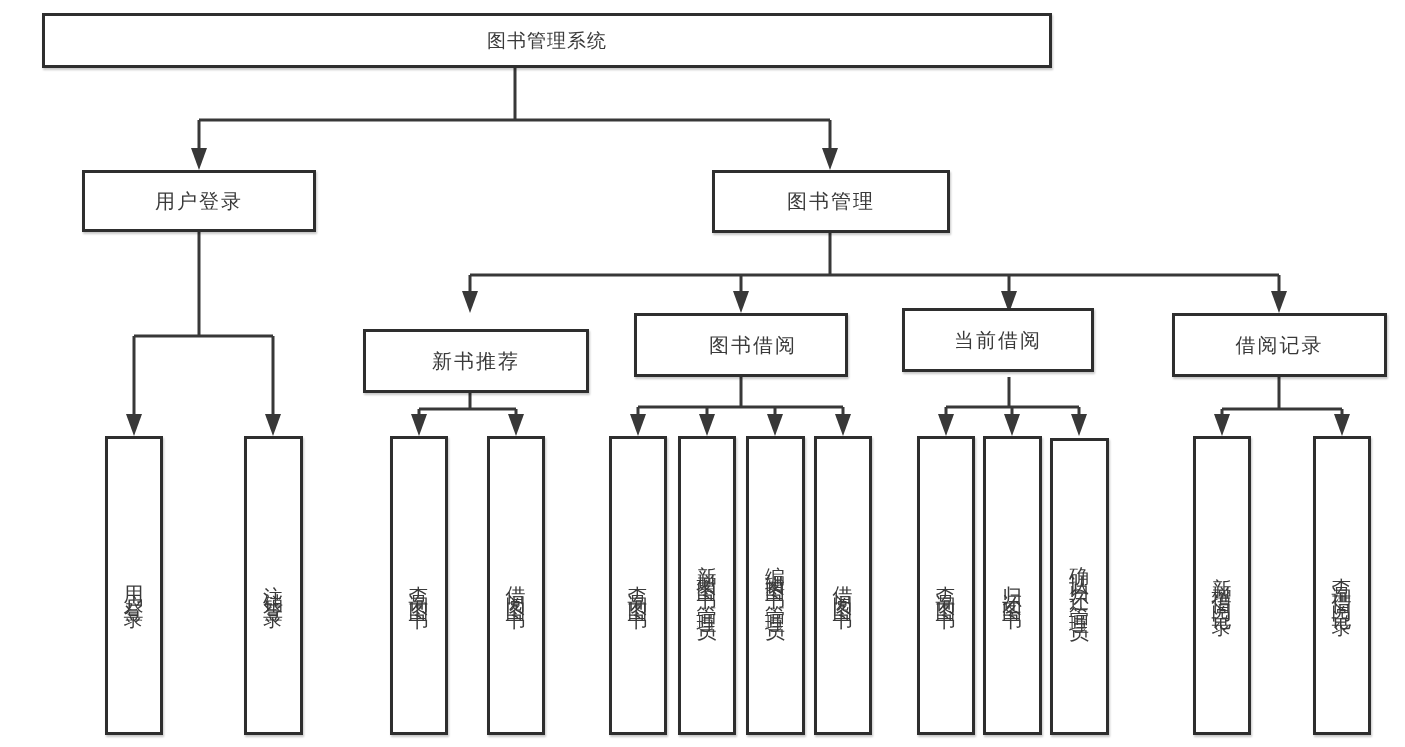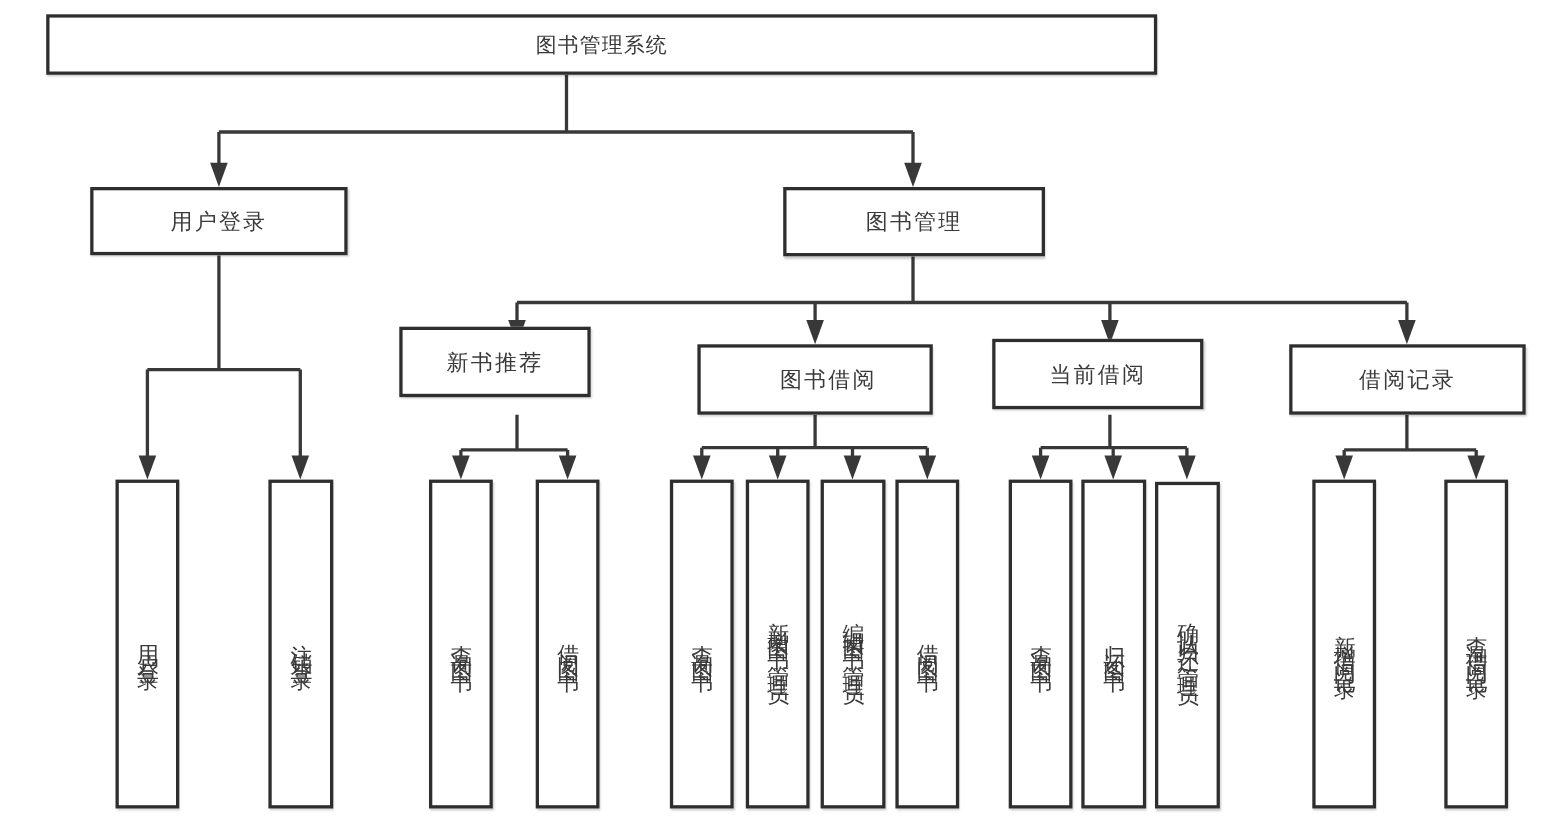--- a/index.html
+++ b/index.html
@@ -114,21 +114,21 @@
     <span>图书管理系统</span>
   </div>
 
   <div class="node node-h" style="left:82px;top:170px;width:234px;height:62px;">
     <span>用户登录</span>
   </div>
   <div class="node node-h" style="left:712px;top:170px;width:238px;height:63px;">
     <span>图书管理</span>
   </div>
 
-  <div class="node node-h" style="left:363px;top:297px;width:174px;height:64px;">
+  <div class="node node-h" style="left:363px;top:329px;width:226px;height:64px;">
     <span>新书推荐</span>
   </div>
   <div class="node node-h" style="left:634px;top:313px;width:214px;height:64px;padding-left:24px;">
     <span>图书借阅</span>
   </div>
   <div class="node node-h" style="left:902px;top:308px;width:192px;height:64px;">
     <span>当前借阅</span>
   </div>
   <div class="node node-h" style="left:1172px;top:313px;width:215px;height:64px;">
     <span>借阅记录</span>

